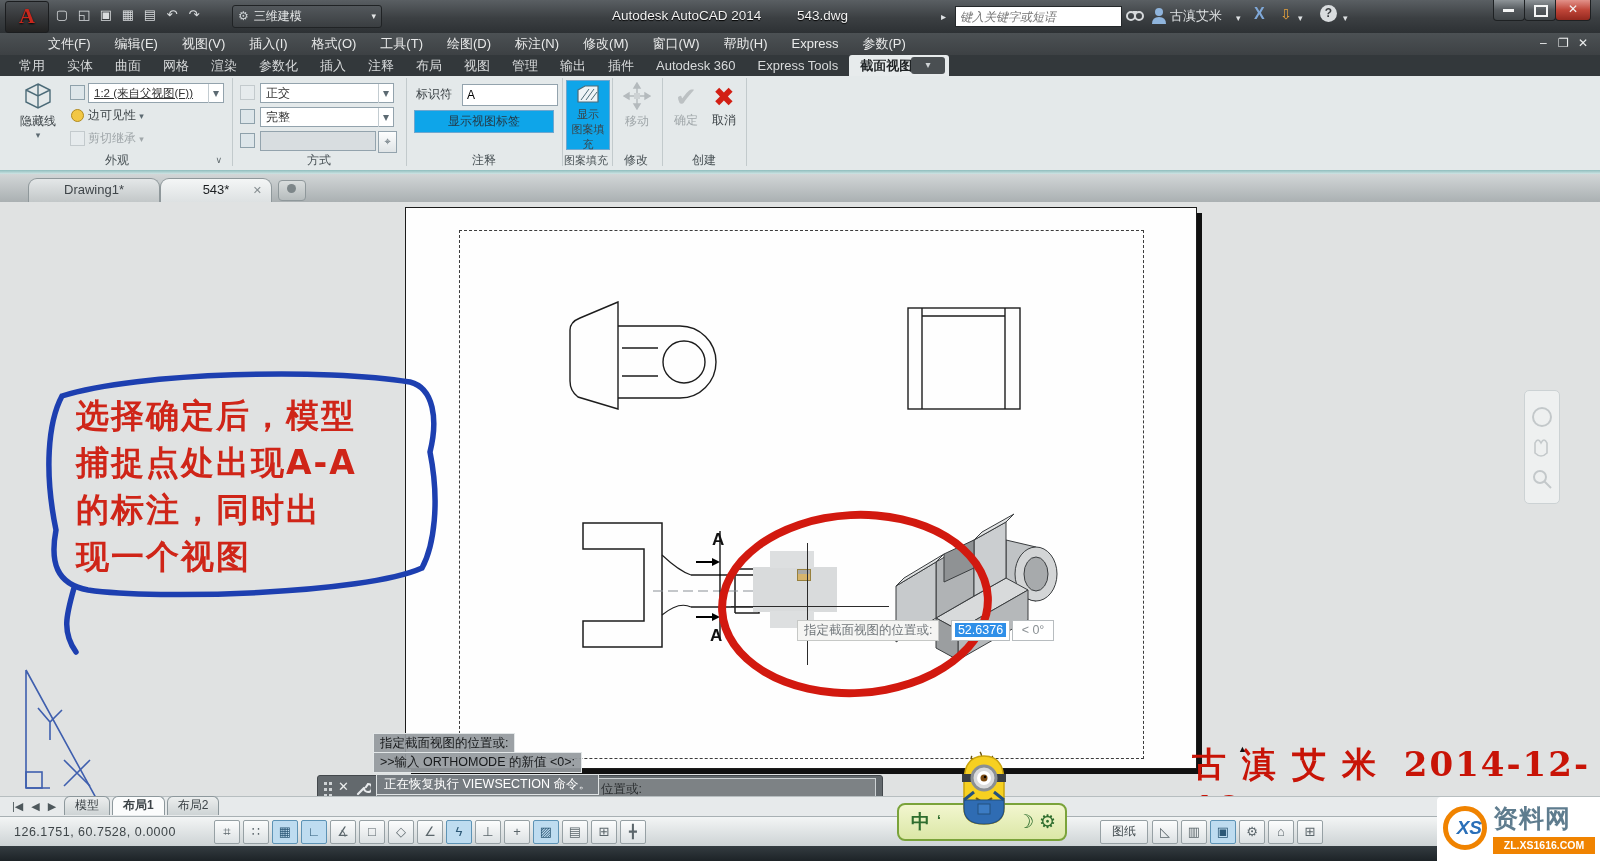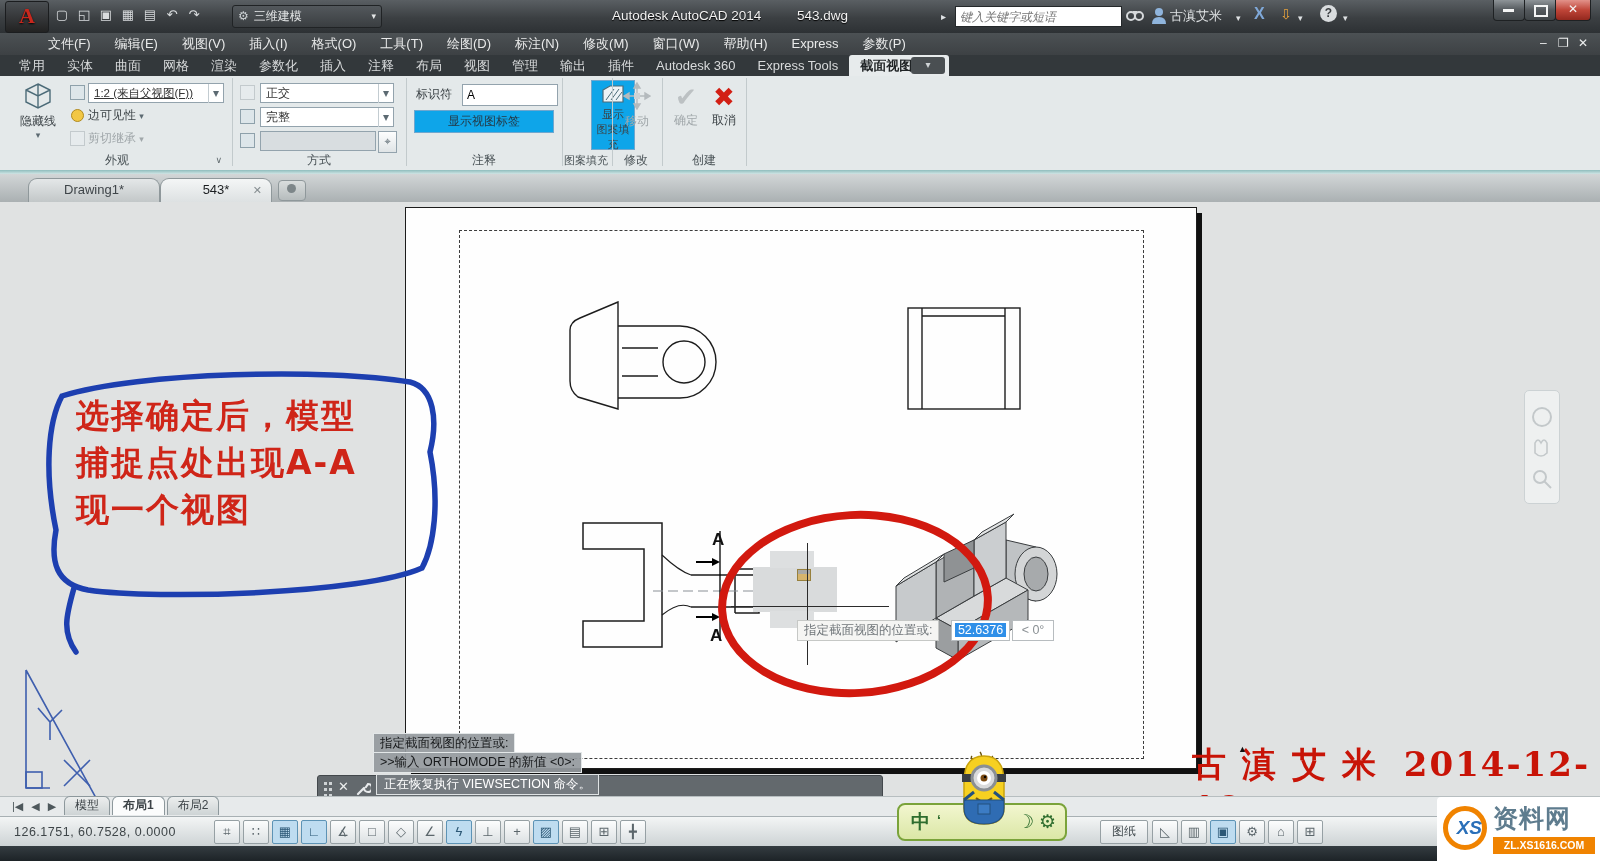--- a/index.html
+++ b/index.html
@@ -262,21 +262,21 @@
     <span class="abs" style="left:416px;top:10px;font-size:12px;color:#3c4347;">标识符</span>
     <input class="abs" style="left: 462px; top: 8px; width: 88px; height: 18px; border: 1px solid rgb(147, 163, 173); font-size: 12px; padding-left: 4px; font-family: &quot;Liberation Sans&quot;, &quot;DejaVu Sans&quot;, sans-serif;" value="A">
     <div class="abs hl-btn" style="left:414px;top:34px;width:138px;height:21px;text-align:center;font-size:12px;color:#243a48;line-height:20px;">
       <span>显示视图标签</span>
     </div>
     <div class="abs pfoot" style="left:408px;width:152px;">
       <span>注释</span>
     </div>
     <div class="abs pdiv" style="left:562px;"></div>
 
-    <div class="abs hl-btn bigbtn" style="left:566px;top:4px;width:42px;height:68px;margin-left:25px;">
+    <div class="abs hl-btn bigbtn" style="left:566px;top:4px;width:42px;height:68px;">
       <svg width="24" height="20" style="margin-top:3px;">
         <path d="M2 6 L9 2 L22 2 L22 18 L2 18 Z" fill="#eef3f6" stroke="#4c6b78" stroke-width="1.2"></path>
         <path d="M5 16 L13 5 M10 16 L18 5 M15 16 L21 8" stroke="#4c6b78" stroke-width="1"></path>
       </svg>
       <div style="font-size:11px;">显示</div>
       <div style="font-size:11px;">图案填充</div>
     </div>
     <div class="abs pfoot" style="left:562px;width:48px;font-size:11px;">
       <span>图案填充</span>
     </div>
@@ -400,36 +400,40 @@
     </div>
 
     <svg class="abs" style="left:28px;top:158px;" width="420" height="310">
       <path d="M34 36 C110 12 300 8 382 22 C406 28 410 60 402 92 C412 142 406 186 394 208
                C336 234 128 240 60 230 C28 224 22 202 28 170 C16 112 20 62 34 36 Z
                M46 228 C38 256 34 272 48 292" fill="none" stroke="#1d3fb0" stroke-width="5.5" stroke-linecap="round"></path>
     </svg>
     <div class="abs" style="left:76px;top:190px;line-height:47px;">
         <div class="note-line">选择确定后，模型</div>
         <div class="note-line">捕捉点处出现A-A</div>
+        <div class="note-line">的标注，同时出</div>
         <div class="note-line">现一个视图</div>
       </div>
 
     <div class="abs hist" style="left:373px;top:531px;">
       <span>指定截面视图的位置或:</span>
     </div>
     <div class="abs hist" style="left:373px;top:550px;">
       <span>&gt;&gt;输入 ORTHOMODE 的新值 &lt;0&gt;:</span>
     </div>
 
     <div id="dock" class="abs" style="left:317px;top:573px;width:564px;height:25px;">
       <span class="abs" style="left:6px;top:6px;width:3px;height:3px;background:#cfd3d5;box-shadow:0 6px 0 #cfd3d5,0 12px 0 #cfd3d5,5px 0 0 #cfd3d5,5px 6px 0 #cfd3d5,5px 12px 0 #cfd3d5;"></span>
       <span class="abs" style="left:20px;top:3px;color:#eceeee;font-size:13px;">✕</span>
       <svg class="abs" style="left:38px;top:5px;" width="15" height="15">
         <path d="M2 13 L8 7 M8 7 A4 4 0 1 0 12 3 L10 6" stroke="#e8eaec" stroke-width="2.2" fill="none" stroke-linecap="round"></path>
       </svg>
+      <div id="dockfield" class="abs" style="left:58px;top:2px;width:498px;height:19px;">
+        <span class="abs" style="left:224px;top:2px;color:#2b2f31;font-size:12.5px;">位置或:</span>
+      </div>
     </div>
     <div id="resume-tip" class="abs" style="left:376px;top:572px;">
       <span>正在恢复执行 VIEWSECTION 命令。</span>
     </div>
 
     <svg class="abs" style="left:6px;top:458px;" width="100" height="140">
       <g fill="none" stroke="#3f5fae" stroke-width="1.6">
         <path d="M20 10 L20 128 M20 10 L90 138 M20 128 H44"></path>
         <rect x="20" y="112" width="16" height="16"></rect>
         <path d="M32 48 L44 62 L56 50 M44 62 V80"></path>

